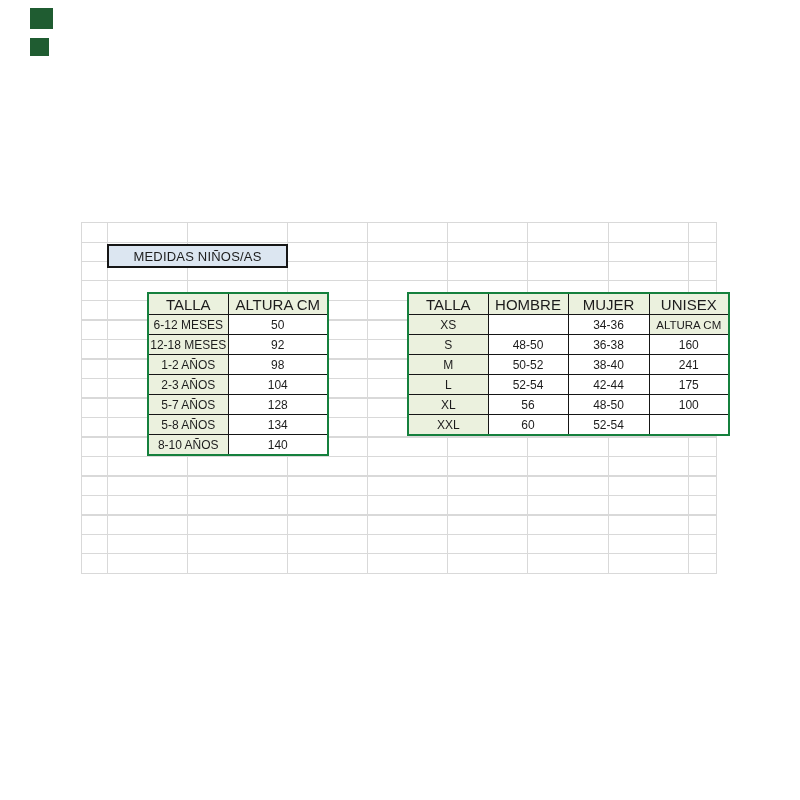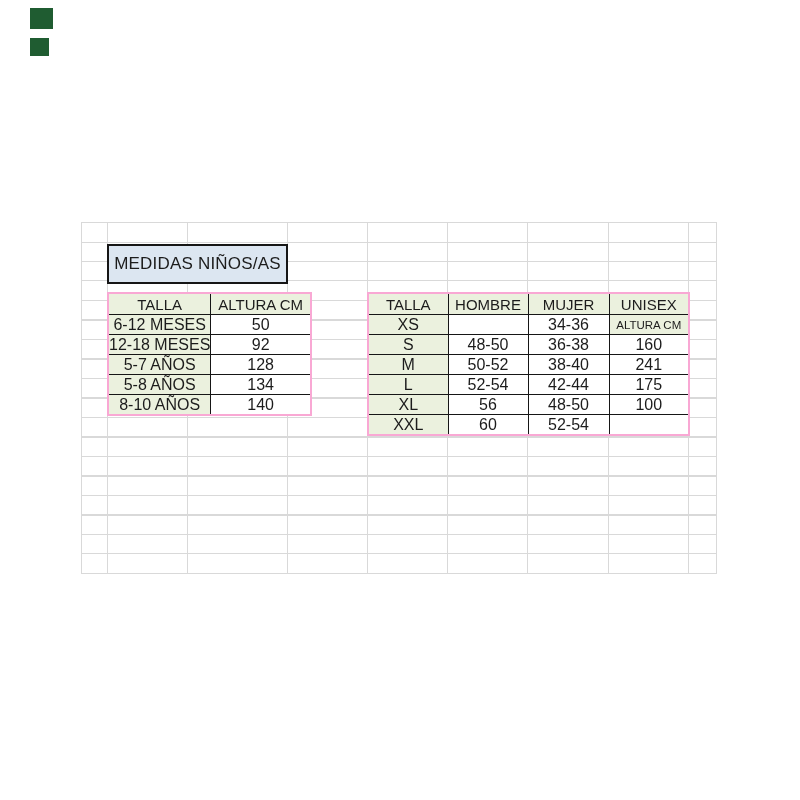--- a/index.html
+++ b/index.html
@@ -24,41 +24,41 @@
       linear-gradient(#d9d9d9,#d9d9d9) 366px 0/1px 100% no-repeat,
       linear-gradient(#d9d9d9,#d9d9d9) 446px 0/1px 100% no-repeat,
       linear-gradient(#d9d9d9,#d9d9d9) 527px 0/1px 100% no-repeat,
       linear-gradient(#d9d9d9,#d9d9d9) 607px 0/1px 100% no-repeat,
       linear-gradient(#d9d9d9,#d9d9d9) 635px 0/1px 100% no-repeat,
       repeating-linear-gradient(#d9d9d9 0 1px,transparent 1px 19.5px) 0 0/100% 100% no-repeat;
   }
 
   
   .title-box{
-    position:absolute;top:244px;height:40px;box-sizing:border-box;
+    position:absolute;top:244px;height:24px;box-sizing:border-box;
     background:#dce6f1;border:2px solid #161616;
     display:flex;align-items:center;justify-content:center;
-    font-size:17px;letter-spacing:.2px;
+    font-size:13px;letter-spacing:.2px;
   }
   .title-ninos{left:107px;width:181px;}
   .title-adultos{left:367px;width:322px;}
 
   
   table.tbl{
     position:absolute;border-collapse:collapse;table-layout:fixed;
-    background:#ffffff;border:2px solid #f9a8d4;
+    background:#ffffff;border:2px solid #15803d;margin-left:40px;
   }
   .t-ninos{left:107px;top:292px;}
   .t-adultos{left:367px;top:292px;}
   .tbl th,.tbl td{
     border:1px solid #161616;text-align:center;vertical-align:middle;
     padding:0;font-weight:400;white-space:nowrap;overflow:hidden;
   }
   .tbl th{height:20px;font-size:15px;background:#ebf1de;}
-  .tbl td{height:19px;font-size:16px;}
+  .tbl td{height:19px;font-size:12px;}
   td.lab{background:#ebf1de;}
   td.special{background:#ebf1de;font-size:11.5px;}
 </style>
 </head>
 <body>
 
 <div class="canvas">
 
   <div class="corner-mark mark-1"></div>
   <div class="corner-mark mark-2"></div>
@@ -79,20 +79,28 @@
       </tr>
     </thead>
     <tbody>
       <tr>
         <td class="lab">6-12 MESES</td>
         <td>50</td>
       </tr>
       <tr>
         <td class="lab">12-18 MESES</td>
         <td>92</td>
+      </tr>
+      <tr>
+        <td class="lab">1-2 AÑOS</td>
+        <td>98</td>
+      </tr>
+      <tr>
+        <td class="lab">2-3 AÑOS</td>
+        <td>104</td>
       </tr>
       <tr>
         <td class="lab">5-7 AÑOS</td>
         <td>128</td>
       </tr>
       <tr>
         <td class="lab">5-8 AÑOS</td>
         <td>134</td>
       </tr>
       <tr>

